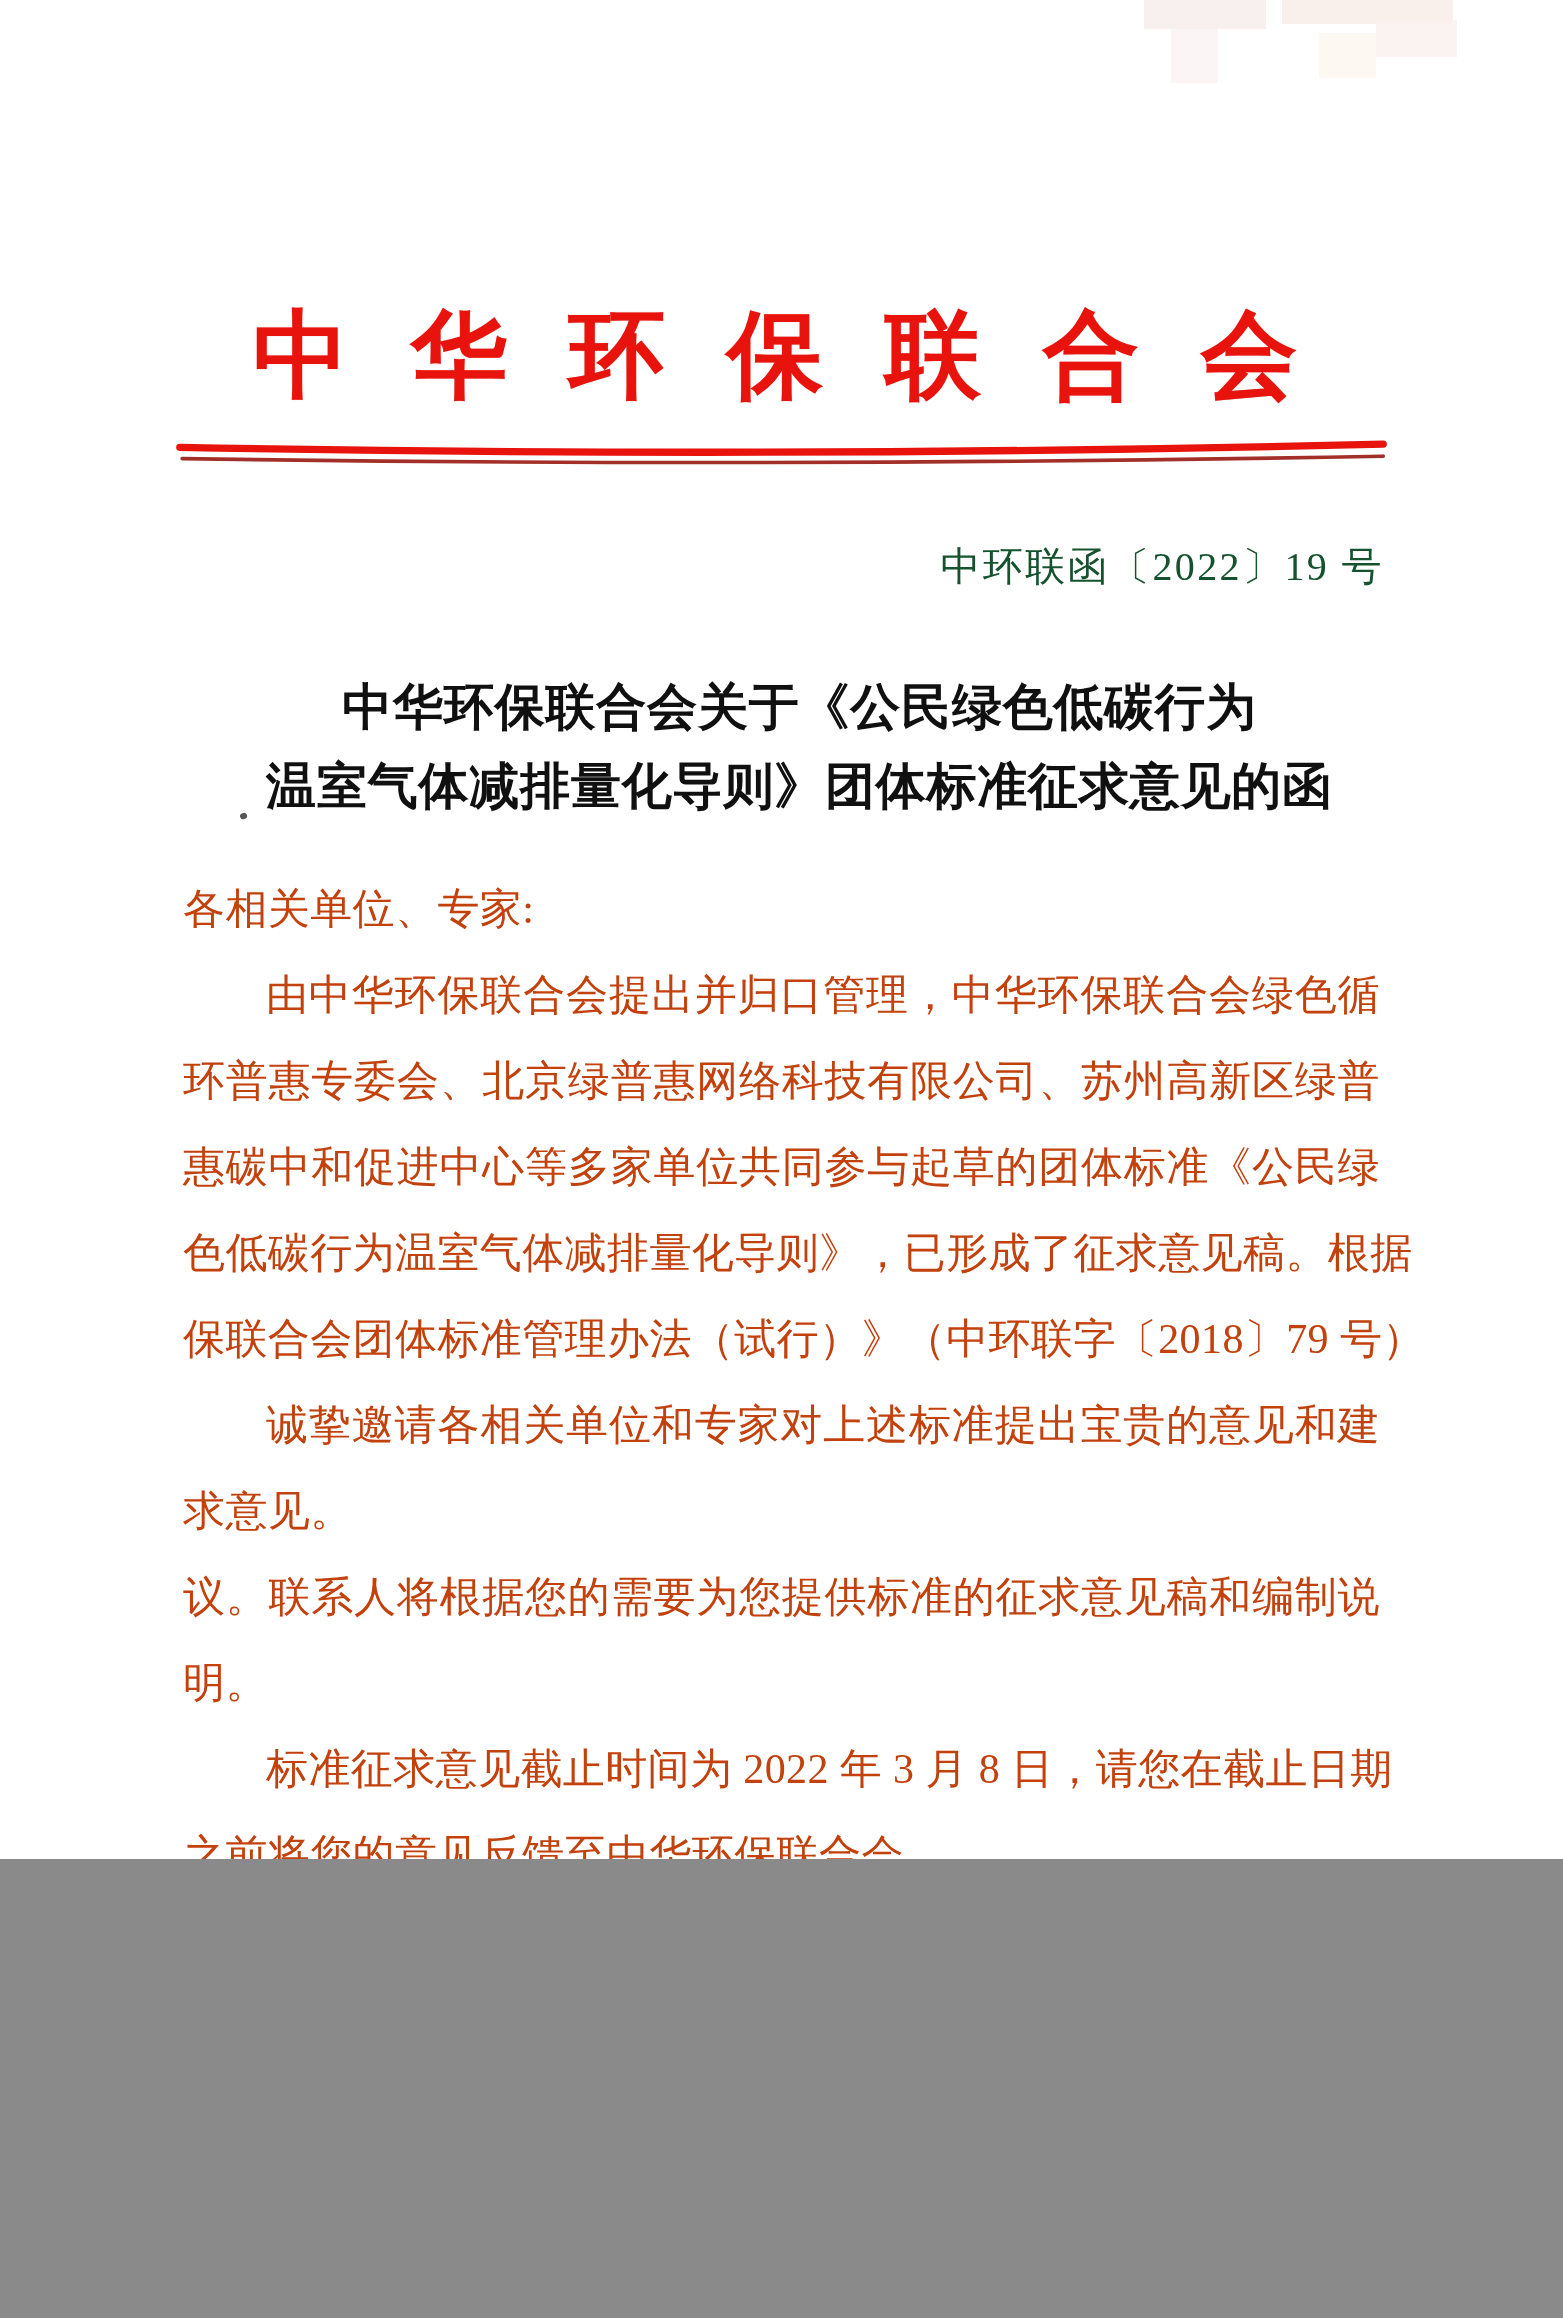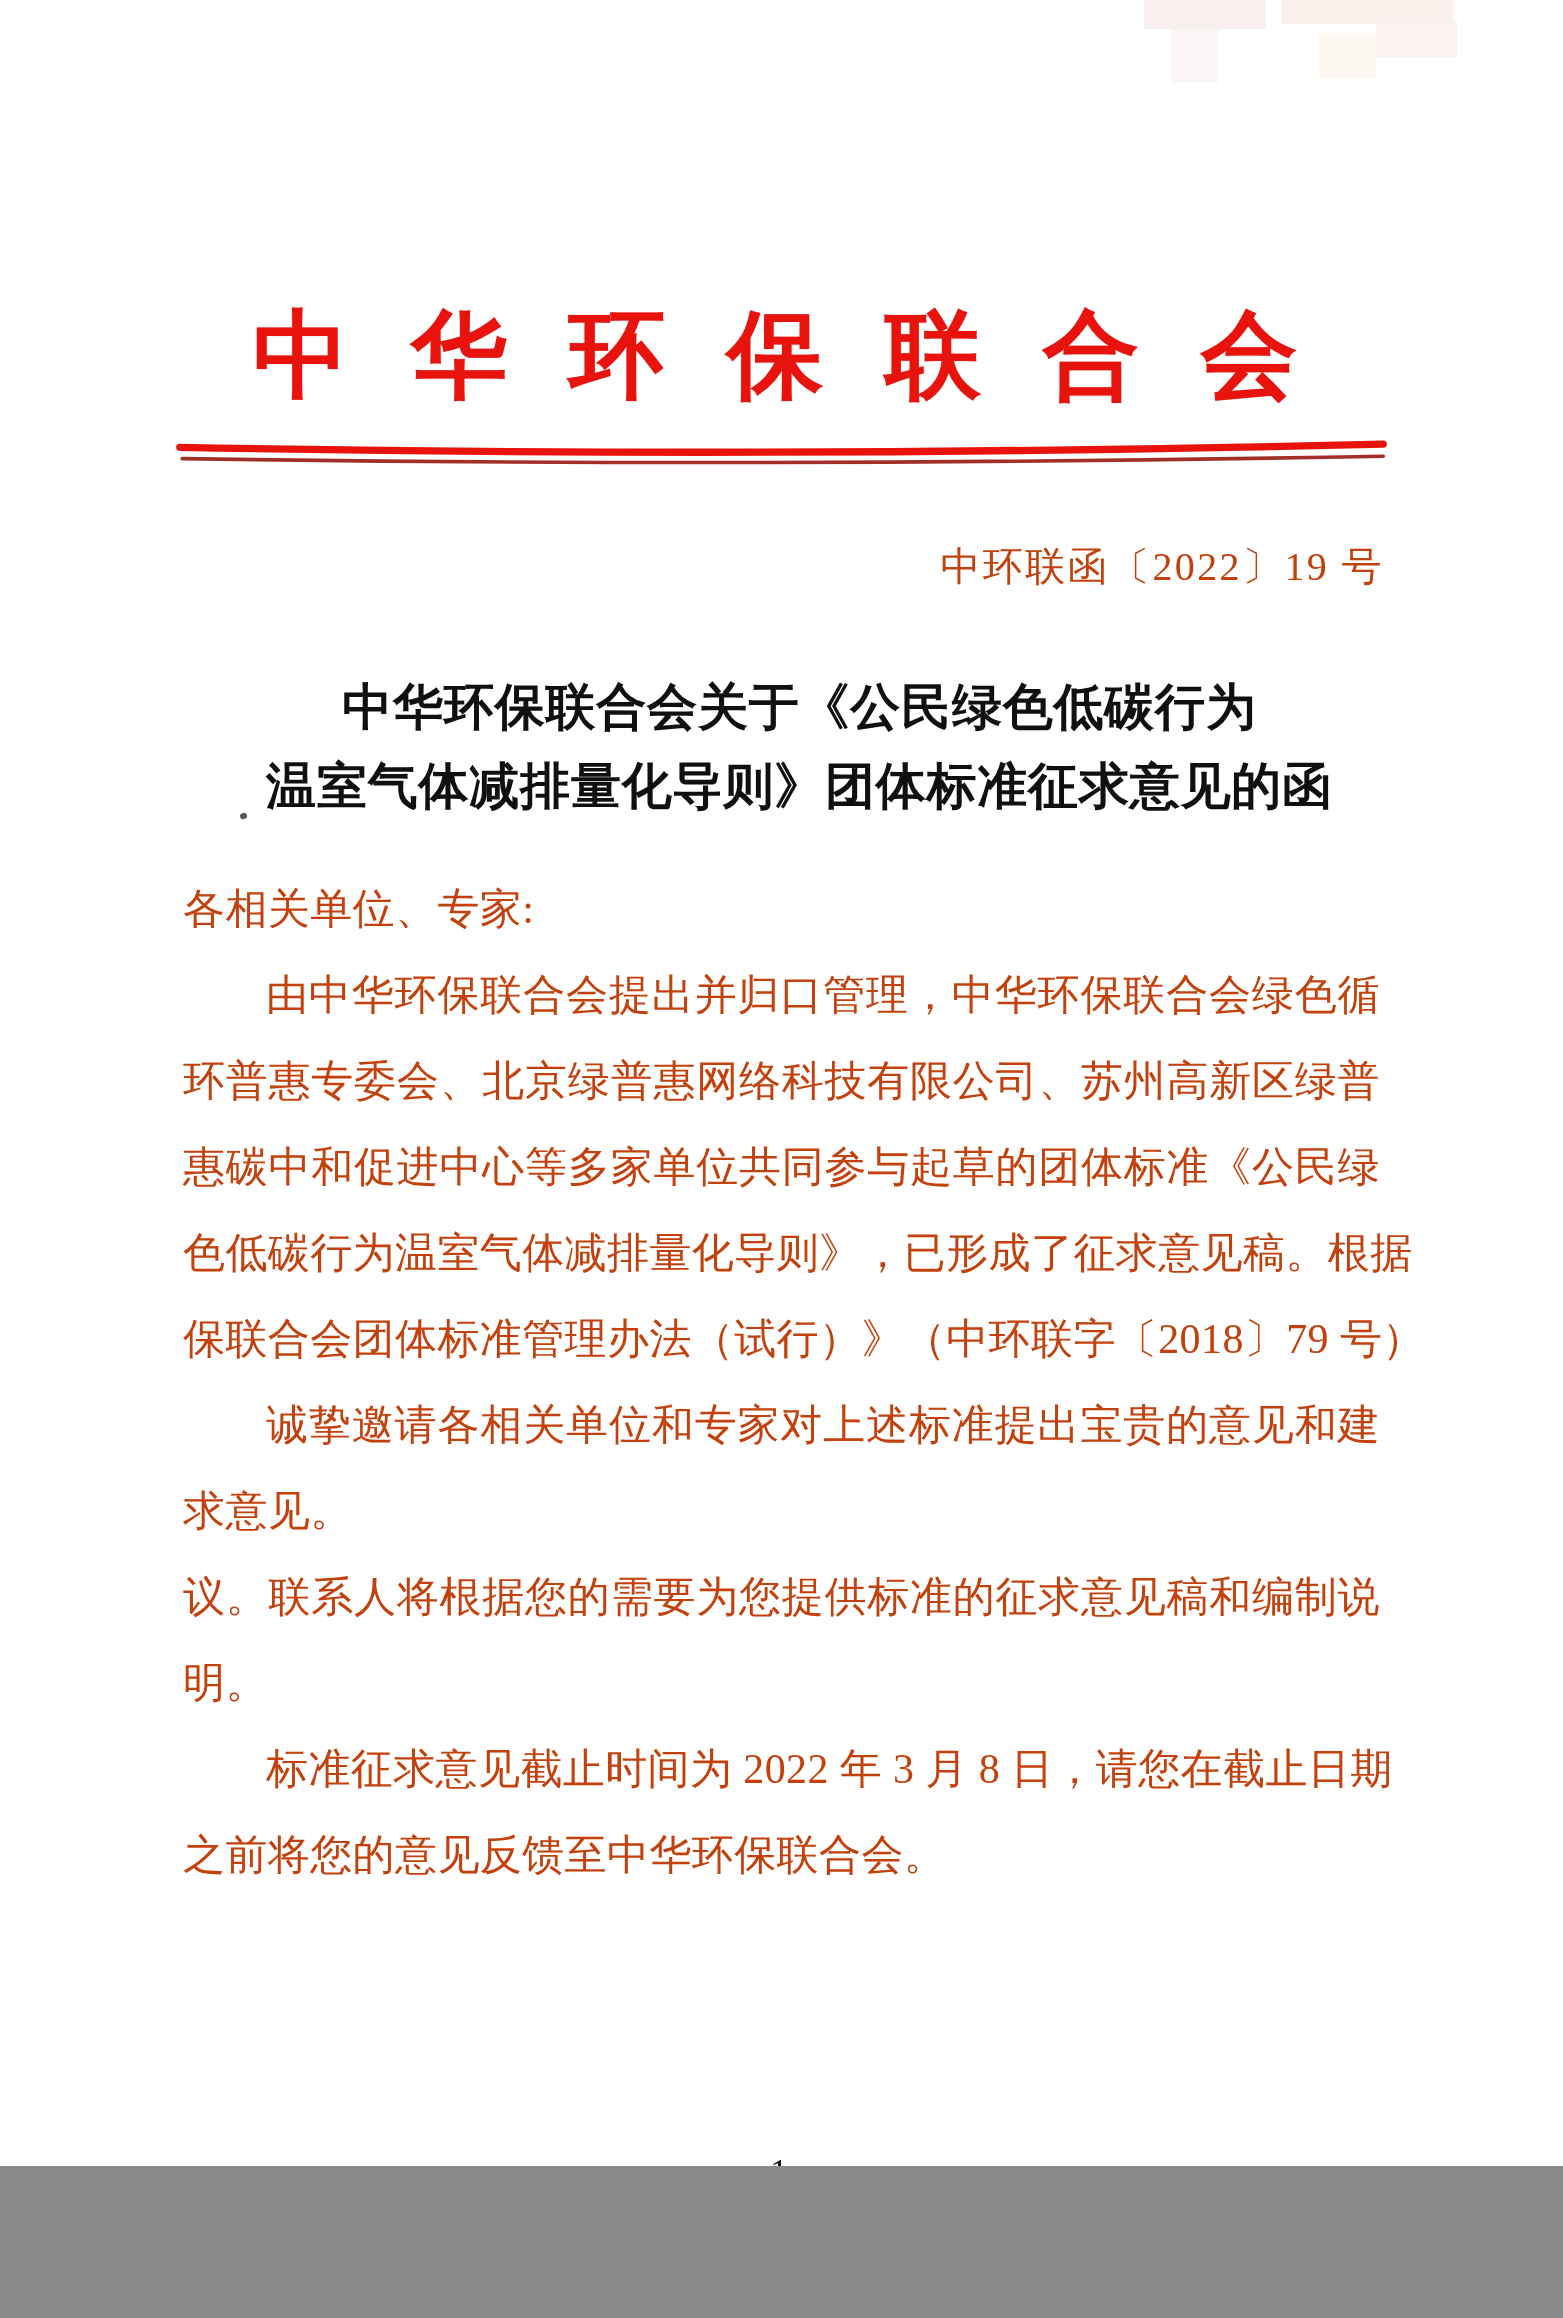--- a/index.html
+++ b/index.html
@@ -1,18 +1,18 @@
 <!DOCTYPE html>
 <html style="font-size:13px"><head>
 <meta charset="utf-8">
 <style>
   html,body{margin:0;padding:0;background:#8a8a8a;}
   .page{
     position:relative;
-    width:1563px;height:2166px;
+    width:1563px;height:1859px;
     margin:0 auto;
     background:#ffffff;
     overflow:hidden;
     font-family:"Liberation Serif","DejaVu Serif",serif;
     color:#1b1b1b;
   }
   
   .org-name{
     position:absolute;
     left:253px;top:303px;
@@ -24,21 +24,21 @@
     color:#e8130d;
     text-shadow:0 0 0.8px rgba(200,20,10,.55);
   }
   .rule-svg{position:absolute;left:171px;top:436px;}
   
   .doc-number{
     position:absolute;
     right:179px;top:544px;
     font-size:40px;line-height:46px;
     letter-spacing:2.4px;
-    color:#c2410c;
+    color:#14532d;
     white-space:nowrap;
   }
   
   .doc-title{
     position:absolute;
     left:0;right:0;top:668px;
     text-align:center;
     font-weight:bold;
     font-size:50px;
     line-height:79px;

